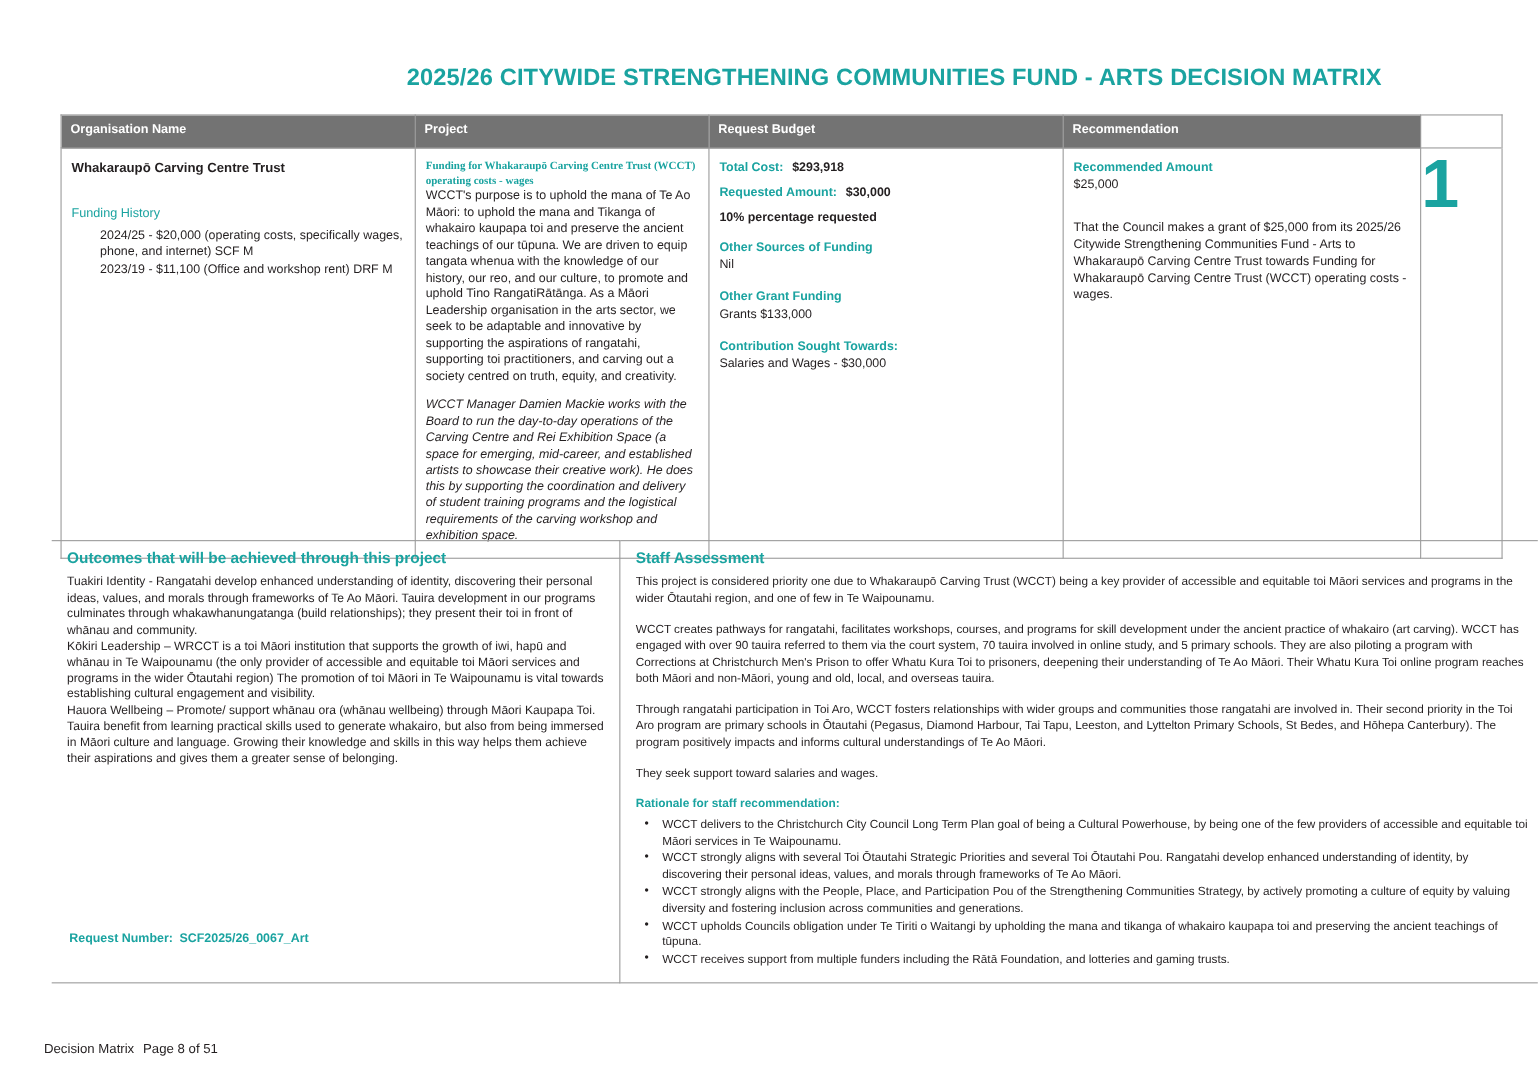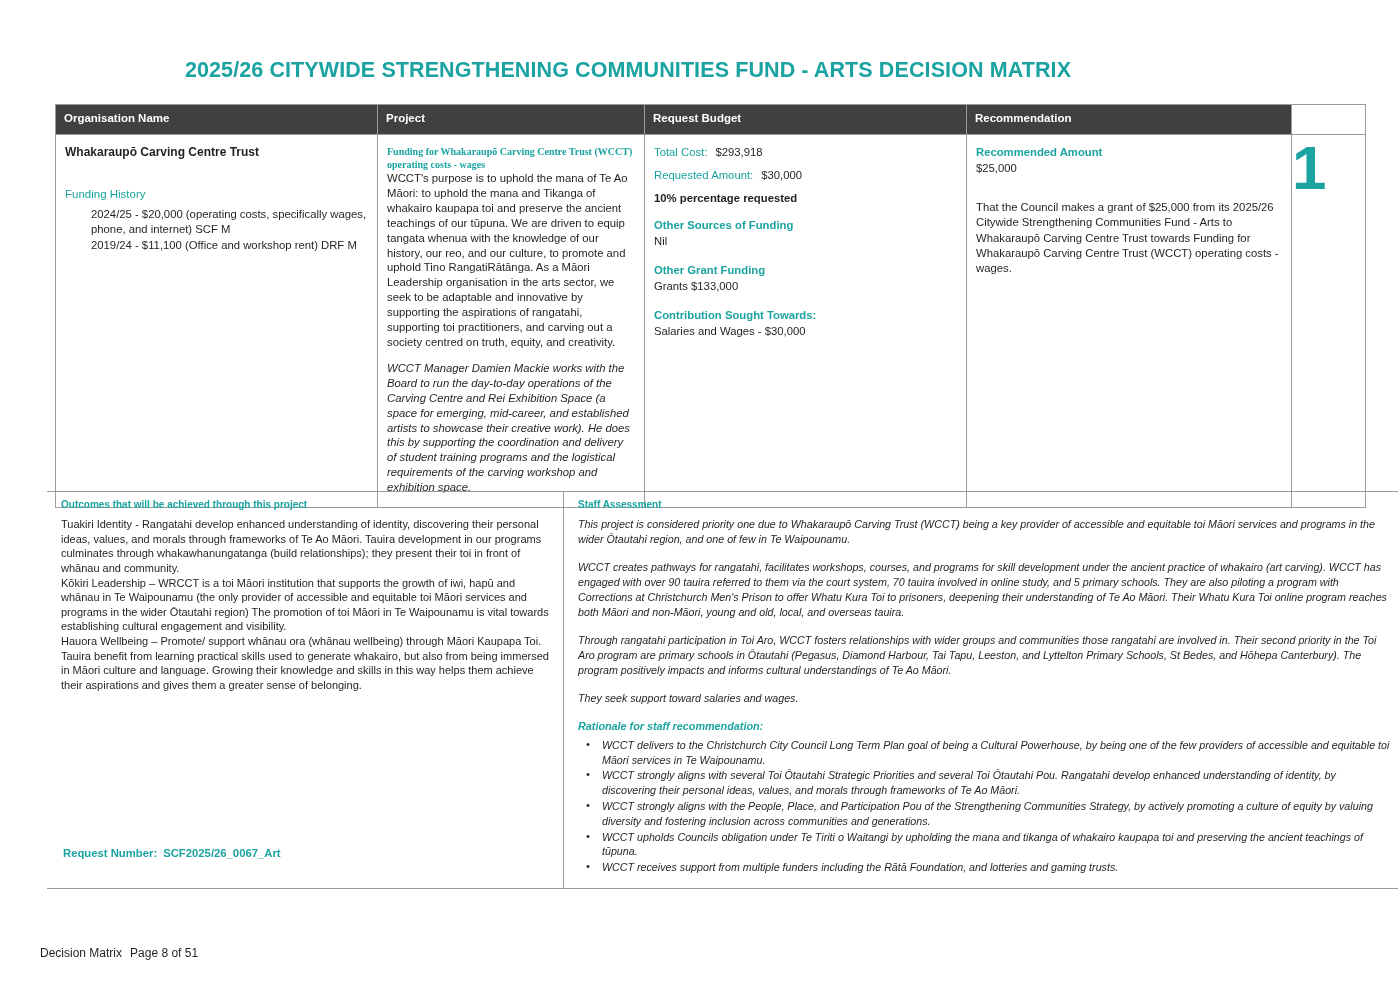--- a/index.html
+++ b/index.html
@@ -20,21 +20,21 @@
     width: 1398px;
     height: 989px;
   }
 
   
   .doc-title {
     position: absolute;
     top: 58px;
     left: 0;
     width: 1256px;
-    text-align: center;
+    text-align: right;
     font-size: 21.5px;
     font-weight: bold;
     color: #1aa3a0;
     letter-spacing: 0.1px;
   }
 
   
   .matrix {
     position: absolute;
     top: 104px;
@@ -42,21 +42,21 @@
     width: 1310px;
     border-collapse: collapse;
     table-layout: fixed;
   }
   .matrix td, .matrix th {
     border: 1px solid #9b9b9b;
     vertical-align: top;
     padding: 0;
   }
   .matrix thead th {
-    background: #404040;
+    background: #737373;
     color: #ffffff;
     font-size: 11.5px;
     font-weight: bold;
     text-align: left;
     padding: 7px 8px 8px 8px;
     height: 14px;
     border: 1px solid #9b9b9b;
   }
   .matrix thead th.blank-head {
     background: #ffffff;
@@ -103,21 +103,21 @@
     font-family: Liberation Serif, serif;
   }
   .proj-para {
     margin-bottom: 11px;
     line-height: 1.32;
   }
   .proj-para:last-child { margin-bottom: 0; font-style: italic; }
 
   .budget-line {
     margin-bottom: 8px;
-    font-weight: normal;
+    font-weight: bold;
   }
   .budget-line .lbl { color: #1aa3a0; }
   .budget-line .val { color: #231f20; margin-left: 8px; }
   .budget-note {
     font-weight: bold;
     margin-bottom: 12px;
   }
   .budget-group { margin-bottom: 14px; }
   .budget-group .gh {
     color: #1aa3a0;
@@ -148,33 +148,32 @@
     border-top: 1px solid #9b9b9b;
     border-bottom: 1px solid #9b9b9b;
     padding: 7px 10px 12px 14px;
   }
   .lower td.outcomes { width: 492px; border-right: 1px solid #9b9b9b; }
   .lower td.staff    { width: 812px; }
 
   .sec-head {
     color: #1aa3a0;
     font-weight: bold;
-    font-size: 10px;
+    font-size: 14px;
     margin-bottom: 7px;
   }
   .outcomes-body {
     font-size: 11px;
     line-height: 1.33;
   }
   .outcomes-body p { margin: 0; }
 
   .staff-body {
     font-size: 10.7px;
     line-height: 1.4;
-    font-style: italic;
   }
   .staff-body p { margin: 0 0 13px 0; }
   .rationale-head {
     color: #1aa3a0;
     font-weight: bold;
     font-size: 10.8px;
     margin: 0 0 4px 0;
   }
   .rationale-list {
     margin: 0;
@@ -240,21 +239,21 @@
     </thead>
     <tbody>
       <tr>
 
         <td>
           <div class="cell">
             <div class="org-name">Whakaraupō Carving Centre Trust</div>
             <div class="sub-head">Funding History</div>
             <div class="funding-lines">
               <div>2024/25 - $20,000 (operating costs, specifically wages, phone, and internet) SCF M</div>
-              <div>2019/24 - $11,100 (Office and workshop rent) DRF M</div>
+              <div>2023/19 - $11,100 (Office and workshop rent) DRF M</div>
             </div>
           </div>
         </td>
 
         <td>
           <div class="cell">
             <div class="proj-title">Funding for Whakaraupō Carving Centre Trust (WCCT) operating costs - wages</div>
             <div class="proj-para">WCCT's purpose is to uphold the mana of Te Ao Māori: to uphold the mana and Tikanga of whakairo kaupapa toi and preserve the ancient teachings of our tūpuna.  We are driven to equip tangata whenua with the knowledge of our history, our reo, and our culture, to promote and uphold Tino RangatiRātānga.  As a Māori Leadership organisation in the arts sector, we seek to be adaptable and innovative by supporting the aspirations of rangatahi, supporting toi practitioners, and carving out a society centred on truth, equity, and creativity.</div>
             <div class="proj-para">WCCT Manager Damien Mackie works with the Board to run the day-to-day operations of the Carving Centre and Rei Exhibition Space (a space for emerging, mid-career, and established artists to showcase their creative work).  He does this by supporting the coordination and delivery of student training programs and the logistical requirements of the carving workshop and exhibition space.</div>
           </div>

